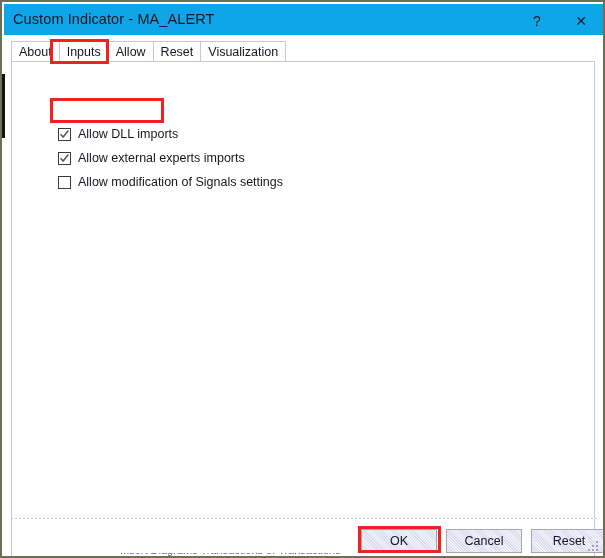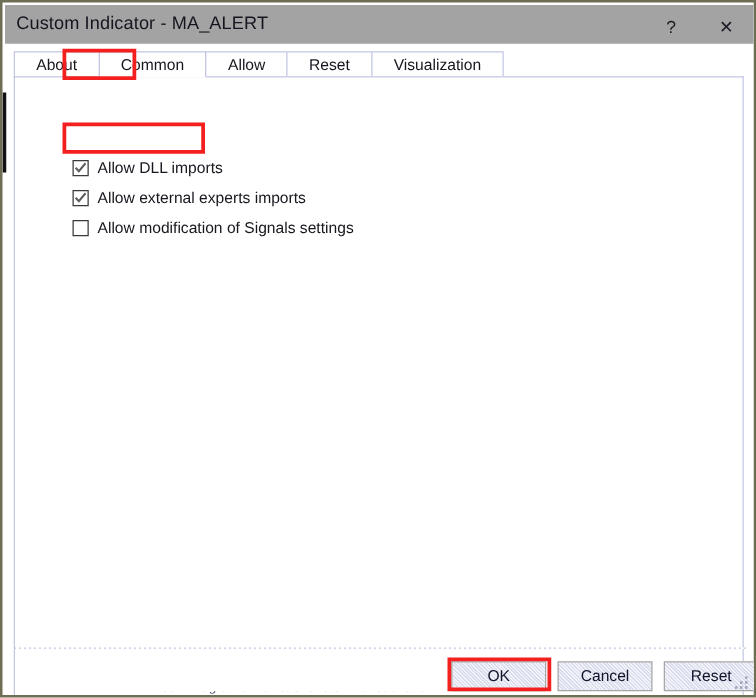--- a/index.html
+++ b/index.html
@@ -41,21 +41,21 @@
     background: #111111;
   }
 
   
   #title-bar {
     position: absolute;
     left: 2px;
     top: 2px;
     width: 599px;
     height: 31px;
-    background: #a3a3a3;
+    background: #0ea5e9;
   }
   #window-title {
     position: absolute;
     left: 9px;
     top: 7px;
     font-size: 14.5px;
     color: #15151f;
     white-space: nowrap;
     letter-spacing: 0.1px;
   }
@@ -85,21 +85,21 @@
     left: 9px;
     top: 39px;
     height: 21px;
     display: flex;
     align-items: stretch;
   }
   .tab {
     position: relative;
     box-sizing: border-box;
     height: 21px;
-    padding: 0 17px;
+    padding: 0 7px;
     display: flex;
     align-items: center;
     justify-content: center;
     font-size: 12.5px;
     color: #16161e;
     background: #ffffff;
     border: 1px solid #c3c7e4;
     border-bottom: 1px solid #c3c7e4;
     margin-right: -1px;
     white-space: nowrap;
@@ -260,21 +260,21 @@
       <span id="help-glyph">?</span>
     </button>
 
     <button class="titlebar-btn" id="close-button">
       <span id="close-glyph">✕</span>
     </button>
   </div>
 
   <div id="tab-strip">
       <div class="tab">About</div>
-      <div class="tab selected">Common</div>
+      <div class="tab selected">Inputs</div>
       <div class="tab">Allow</div>
       <div class="tab">Reset</div>
       <div class="tab">Visualization</div>
     </div>
   <div id="tabstrip-rule"></div>
 
   <div id="content-panel"></div>
   <div id="content-bottom-rule"></div>
 
   <div id="option-list">

